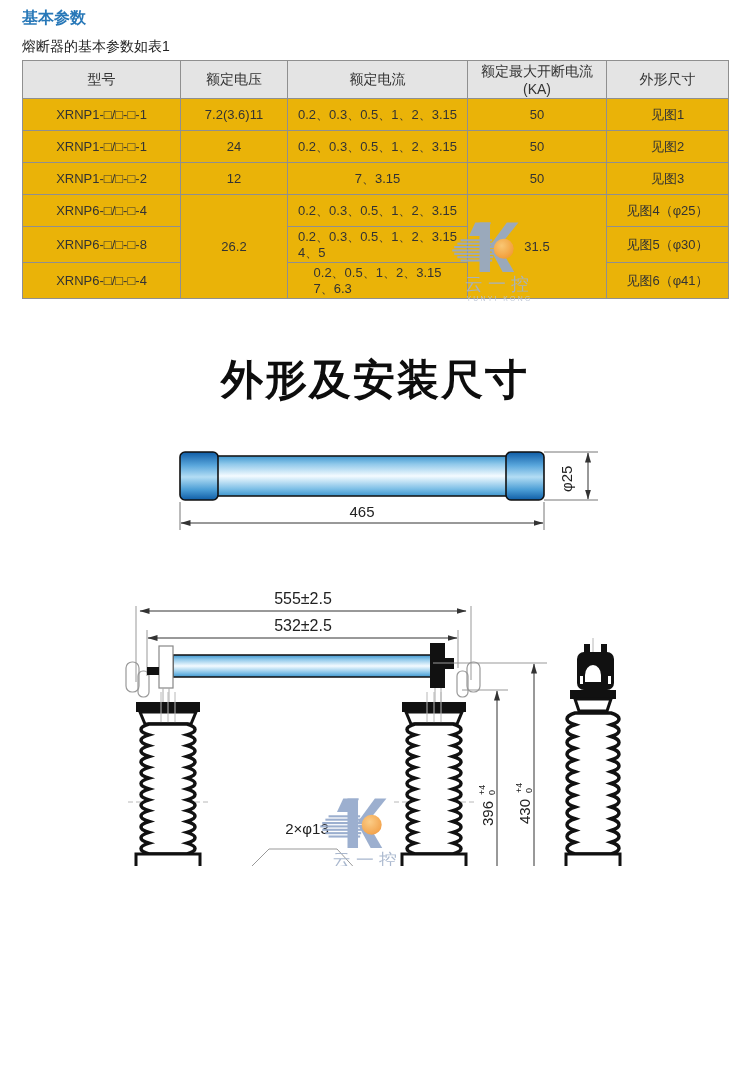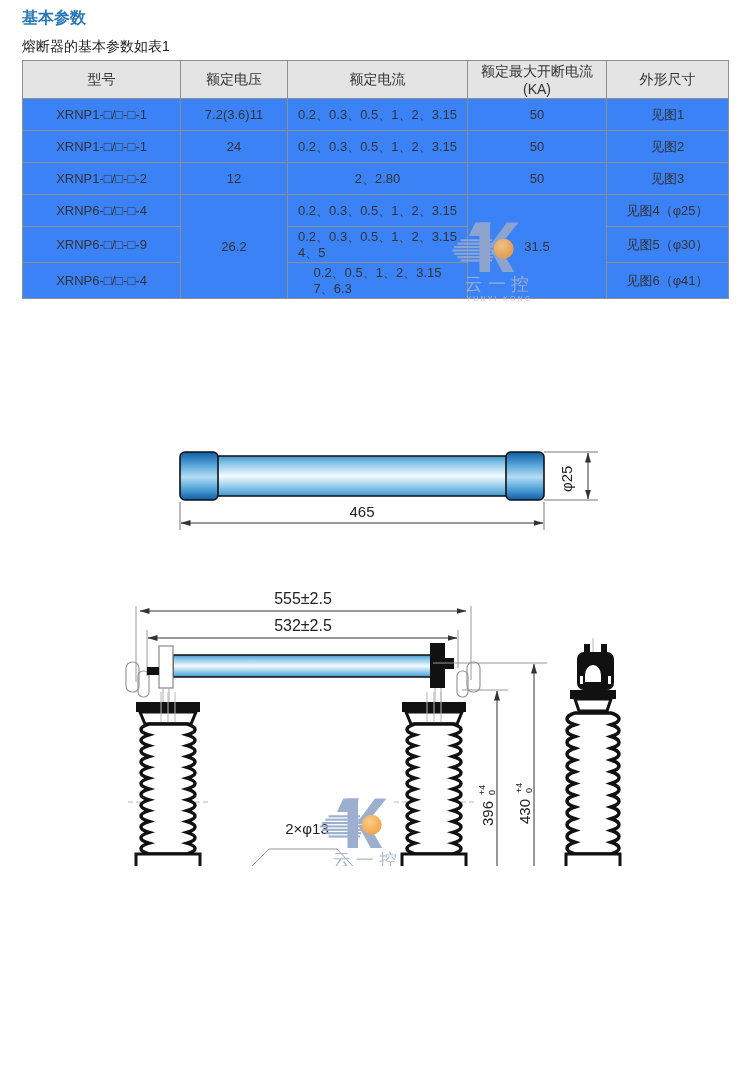--- a/index.html
+++ b/index.html
@@ -4,21 +4,21 @@
 <style>
   html,body{margin:0;padding:0;background:#fff;}
   #page{position:relative;width:750px;height:866px;background:#fff;overflow:hidden;
         font-family:"Liberation Sans","DejaVu Sans",sans-serif;color:#222;border-radius:13px;}
   .sec-title{position:absolute;left:22px;top:8px;font-size:16px;font-weight:bold;color:#2878b8;}
   .intro{position:absolute;left:22px;top:38px;font-size:14px;color:#222;}
   table.params{position:absolute;left:22px;top:60px;border-collapse:collapse;table-layout:fixed;width:706px;
         font-size:13px;color:#333;text-align:center;}
   table.params th,table.params td{border:1px solid #8f8f8f;padding:0 4px;}
   table.params th{background:#e4e4e4;height:37px;font-weight:normal;font-size:14px;color:#333;}
-  table.params td{height:31px;background:#3b82f6;margin-left:46px;}
+  table.params td{height:31px;background:#eab308;margin-left:46px;}
   tr.tall td{height:35px;}
   .twoline{display:inline-block;text-align:left;line-height:16px;}
   .big-title{position:absolute;left:0;top:352px;width:750px;text-align:center;font-size:42px;
         font-weight:bold;color:#0d0d0d;letter-spacing:2px;}
   .big-sub{position:absolute;left:0;top:400px;width:750px;text-align:center;font-size:14px;color:#a2a2a2;}
   svg text{font-family:"Liberation Sans","DejaVu Sans",sans-serif;}
   .dimtxt{font-size:15px;fill:#222;}
   .dimtxt-big{font-size:16px;fill:#222;}
   .toltxt{font-size:9px;fill:#222;}
   .wm{position:absolute;pointer-events:none;opacity:.92;}
@@ -59,44 +59,45 @@
     <tr>
       <td>XRNP1-□/□-□-1</td>
       <td>24</td>
       <td>0.2、0.3、0.5、1、2、3.15</td>
       <td>50</td>
       <td>见图2</td>
     </tr>
     <tr>
       <td>XRNP1-□/□-□-2</td>
       <td>12</td>
-      <td>2、2.80</td>
+      <td>7、3.15</td>
       <td>50</td>
       <td>见图3</td>
     </tr>
     <tr>
       <td>XRNP6-□/□-□-4</td>
       <td rowspan="3">26.2</td>
       <td>0.2、0.3、0.5、1、2、3.15</td>
       <td rowspan="3">31.5</td>
       <td>见图4（φ25）</td>
     </tr>
     <tr class="tall">
-      <td>XRNP6-□/□-□-9</td>
+      <td>XRNP6-□/□-□-8</td>
       <td><span class="twoline"><span>0.2、0.3、0.5、1、2、3.15</span><br><span>4、5</span></span></td>
       <td>见图5（φ30）</td>
     </tr>
     <tr class="tall">
       <td>XRNP6-□/□-□-4</td>
       <td><span class="twoline"><span>0.2、0.5、1、2、3.15</span><br><span>7、6.3</span></span></td>
       <td>见图6（φ41）</td>
     </tr>
   </tbody>
     </table>
 
+  <div class="big-title">外形及安装尺寸</div>
 
   <svg width="0" height="0" style="position:absolute" aria-hidden="true">
     <defs>
       <radialGradient id="orangeG" cx="40%" cy="35%" r="70%">
         <stop offset="0%" stop-color="#fbc97e"></stop>
           <stop offset="100%" stop-color="#f2993a"></stop>
       </radialGradient>
       <symbol id="wm-logo" viewBox="0 0 90 95">
         <g>
           <g fill="#94a9cb">

